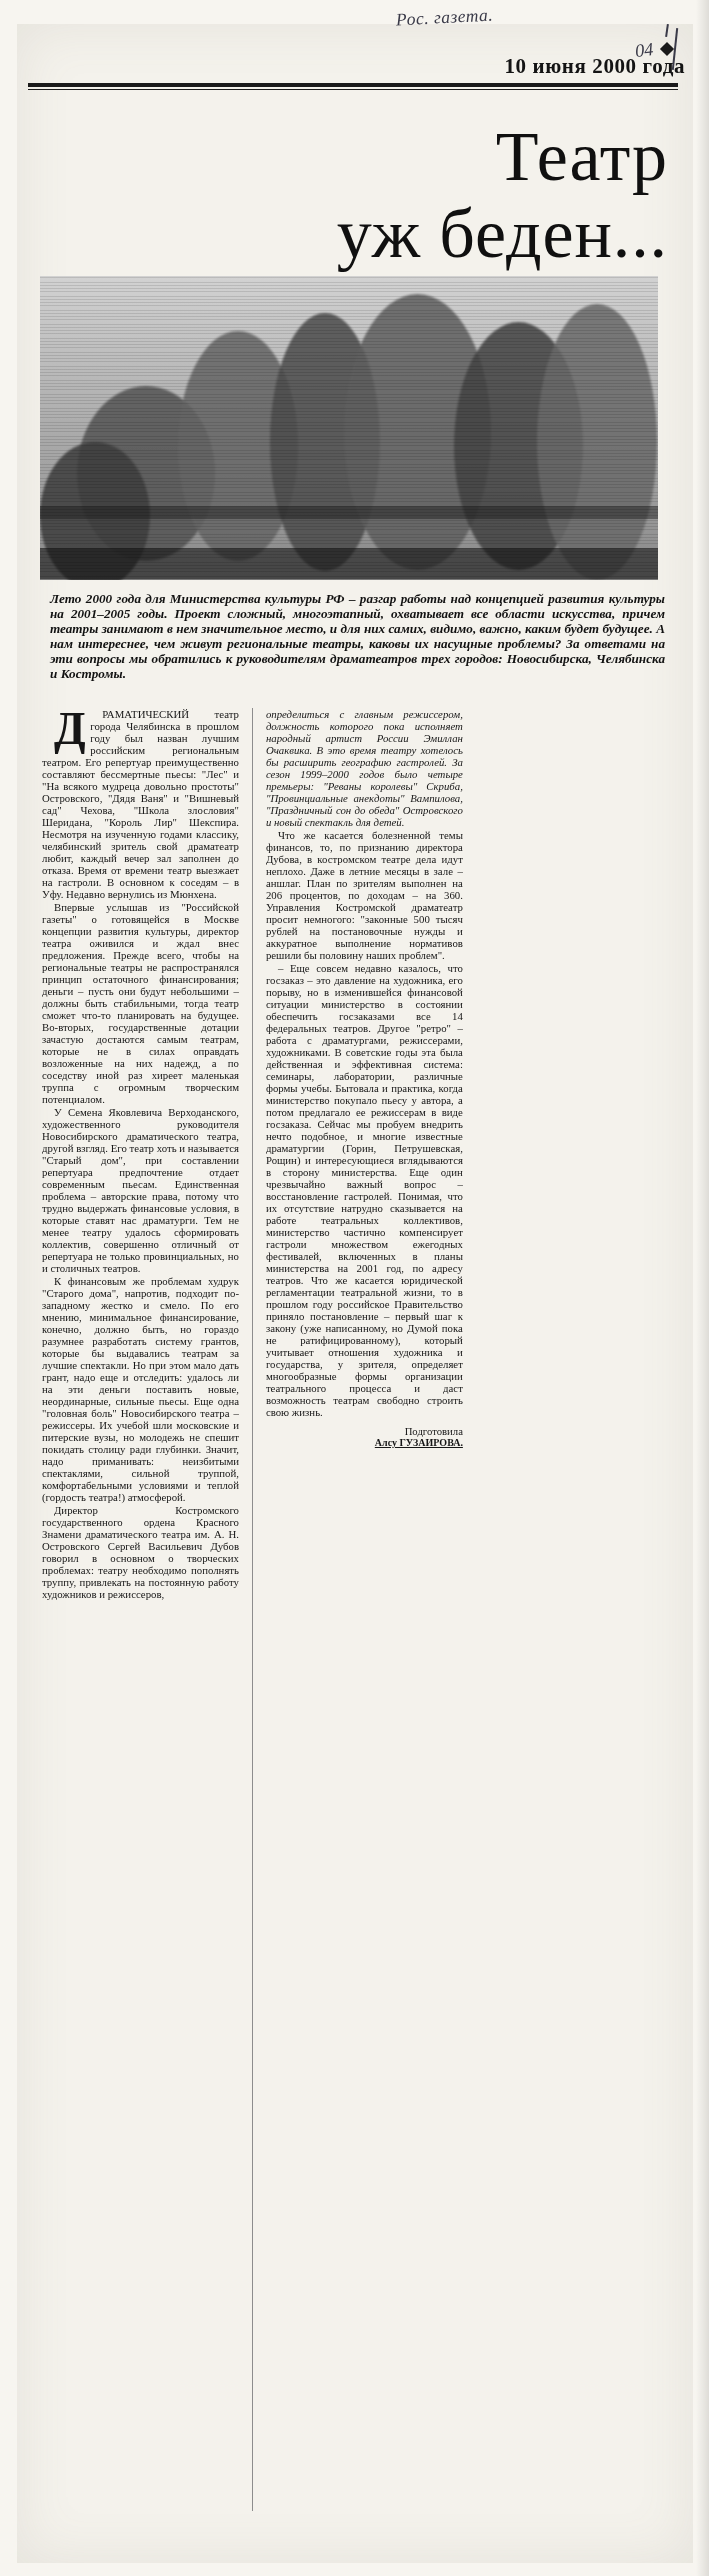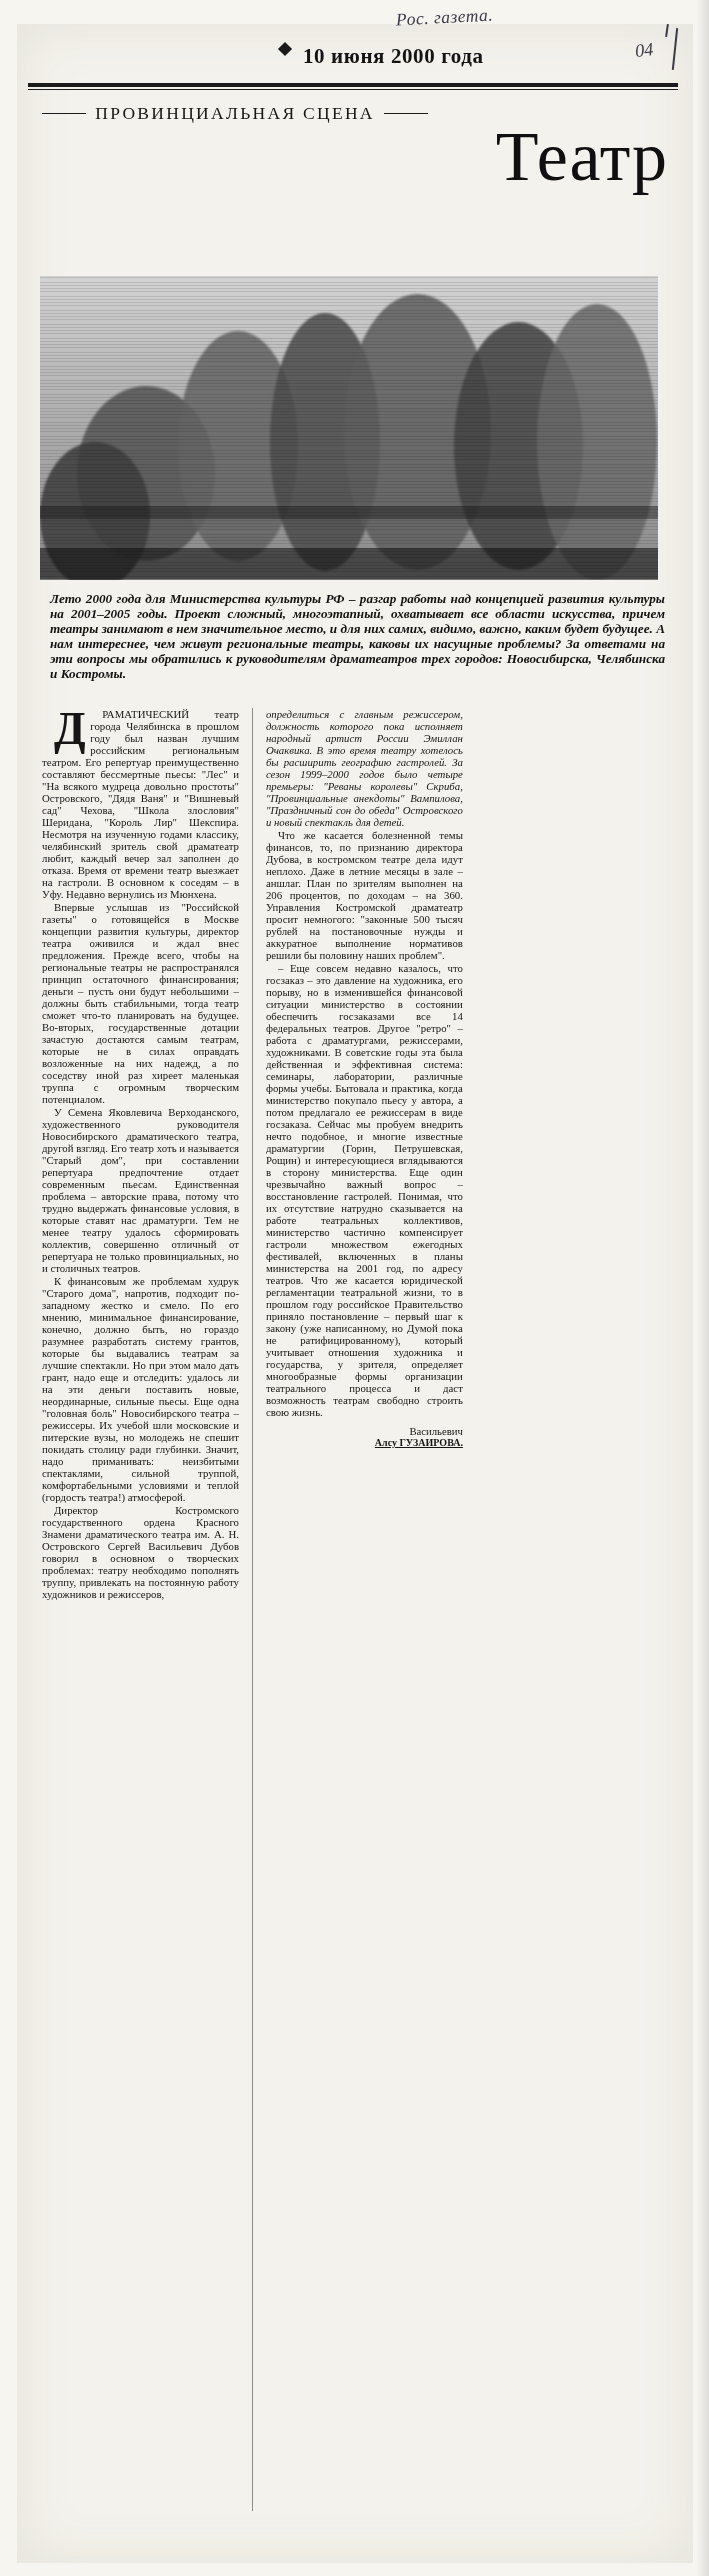--- a/index.html
+++ b/index.html
@@ -69,25 +69,26 @@
     left: 666px;
     width: 1.8px;
     height: 13px;
     background: #3a3a48;
     transform: rotate(8deg);
   }
   
   .datebar {
     position: absolute;
     top: 44px;
-    left: 22px;
+    left: 41px;
     width: 644px;
     height: 31px;
     display: flex;
-    align-items: flex-start;
+    align-items: flex-end;
+    flex-direction: column;
   }
   .diamond {
     width: 10px;
     height: 10px;
     background: #1a1a1a;
     transform: rotate(45deg);
     margin-left: 258px;
     margin-right: 13px;
     flex: none;
   }
@@ -267,28 +268,24 @@
   <div class="hw-stroke2"></div>
 
   <div class="datebar">
     <div class="diamond"></div>
     <div class="date-text">10 июня 2000 года</div>
   </div>
 
   <div class="rule-thick"></div>
   <div class="rule-thin"></div>
 
-  <div class="rubric">
-    <div class="dash"></div>
-    <div class="rubric-text">ПРОВИНЦИАЛЬНАЯ СЦЕНА</div>
-    <div class="dash"></div>
-  </div>
 
   <div class="headline">
     <span class="l1">Театр</span>
+    <span class="l2">уж беден...</span>
   </div>
 
   <div class="photo">
     <div class="sky"></div>
     <div class="blob" style="left:37px;top:110px;width:138px;height:175px;background:#5f5850;"></div>
     <div class="blob" style="left:138px;top:55px;width:120px;height:230px;background:#6f675c;"></div>
     <div class="blob" style="left:230px;top:37px;width:110px;height:258px;background:#57514a;"></div>
     <div class="blob" style="left:304px;top:18.4px;width:147px;height:276px;background:#6a6258;"></div>
     <div class="blob" style="left:414px;top:46px;width:129px;height:248px;background:#4f4941;"></div>
     <div class="blob" style="left:497px;top:28px;width:120px;height:276px;background:#736b60;"></div>
@@ -310,21 +307,21 @@
       <p>Директор Костромского государственного ордена Красного Знамени драматического театра им. А. Н. Островского Сергей Васильевич Дубов говорил в основном о творческих проблемах: театру необходимо пополнять труппу, привлекать на постоянную работу художников и режиссеров,</p>
     </div>
 
     <div class="vrule"></div>
 
     <div class="col">
       <p class="noind">определиться с главным режиссером, должность которого пока исполняет народный артист России Эмиллан Очаквика. В это время театру хотелось бы расширить географию гастролей. За сезон 1999–2000 годов было четыре премьеры: "Реваны королевы" Скриба, "Провинциальные анекдоты" Вампилова, "Праздничный сон до обеда" Островского и новый спектакль для детей.</p>
       <p>Что же касается болезненной темы финансов, то, по признанию директора Дубова, в костромском театре дела идут неплохо. Даже в летние месяцы в зале – аншлаг. План по зрителям выполнен на 206 процентов, по доходам – на 360. Управления Костромской драматеатр просит немногого: "законные 500 тысяч рублей на постановочные нужды и аккуратное выполнение нормативов решили бы половину наших проблем".</p>
       <p>– Еще совсем недавно казалось, что госзаказ – это давление на художника, его порыву, но в изменившейся финансовой ситуации министерство в состоянии обеспечить госзаказами все 14 федеральных театров. Другое "ретро" – работа с драматургами, режиссерами, художниками. В советские годы эта была действенная и эффективная система: семинары, лаборатории, различные формы учебы. Бытовала и практика, когда министерство покупало пьесу у автора, а потом предлагало ее режиссерам в виде госзаказа. Сейчас мы пробуем внедрить нечто подобное, и многие известные драматургии (Горин, Петрушевская, Рощин) и интересующиеся вглядываются в сторону министерства. Еще один чрезвычайно важный вопрос – восстановление гастролей. Понимая, что их отсутствие натрудно сказывается на работе театральных коллективов, министерство частично компенсирует гастроли множеством ежегодных фестивалей, включенных в планы министерства на 2001 год, по адресу театров. Что же касается юридической регламентации театральной жизни, то в прошлом году российское Правительство приняло постановление – первый шаг к закону (уже написанному, но Думой пока не ратифицированному), который учитывает отношения художника и государства, у зрителя, определяет многообразные формы организации театрального процесса и даст возможность театрам свободно строить свою жизнь.</p>
       <div class="sign">
-        <div>Васильевич</div>
+        <div>Подготовила</div>
         <div class="name">Алсу ГУЗАИРОВА.</div>
       </div>
     </div>
 
   </div>
 
   <div class="edge-shadow"></div>
 </div>
 
 

